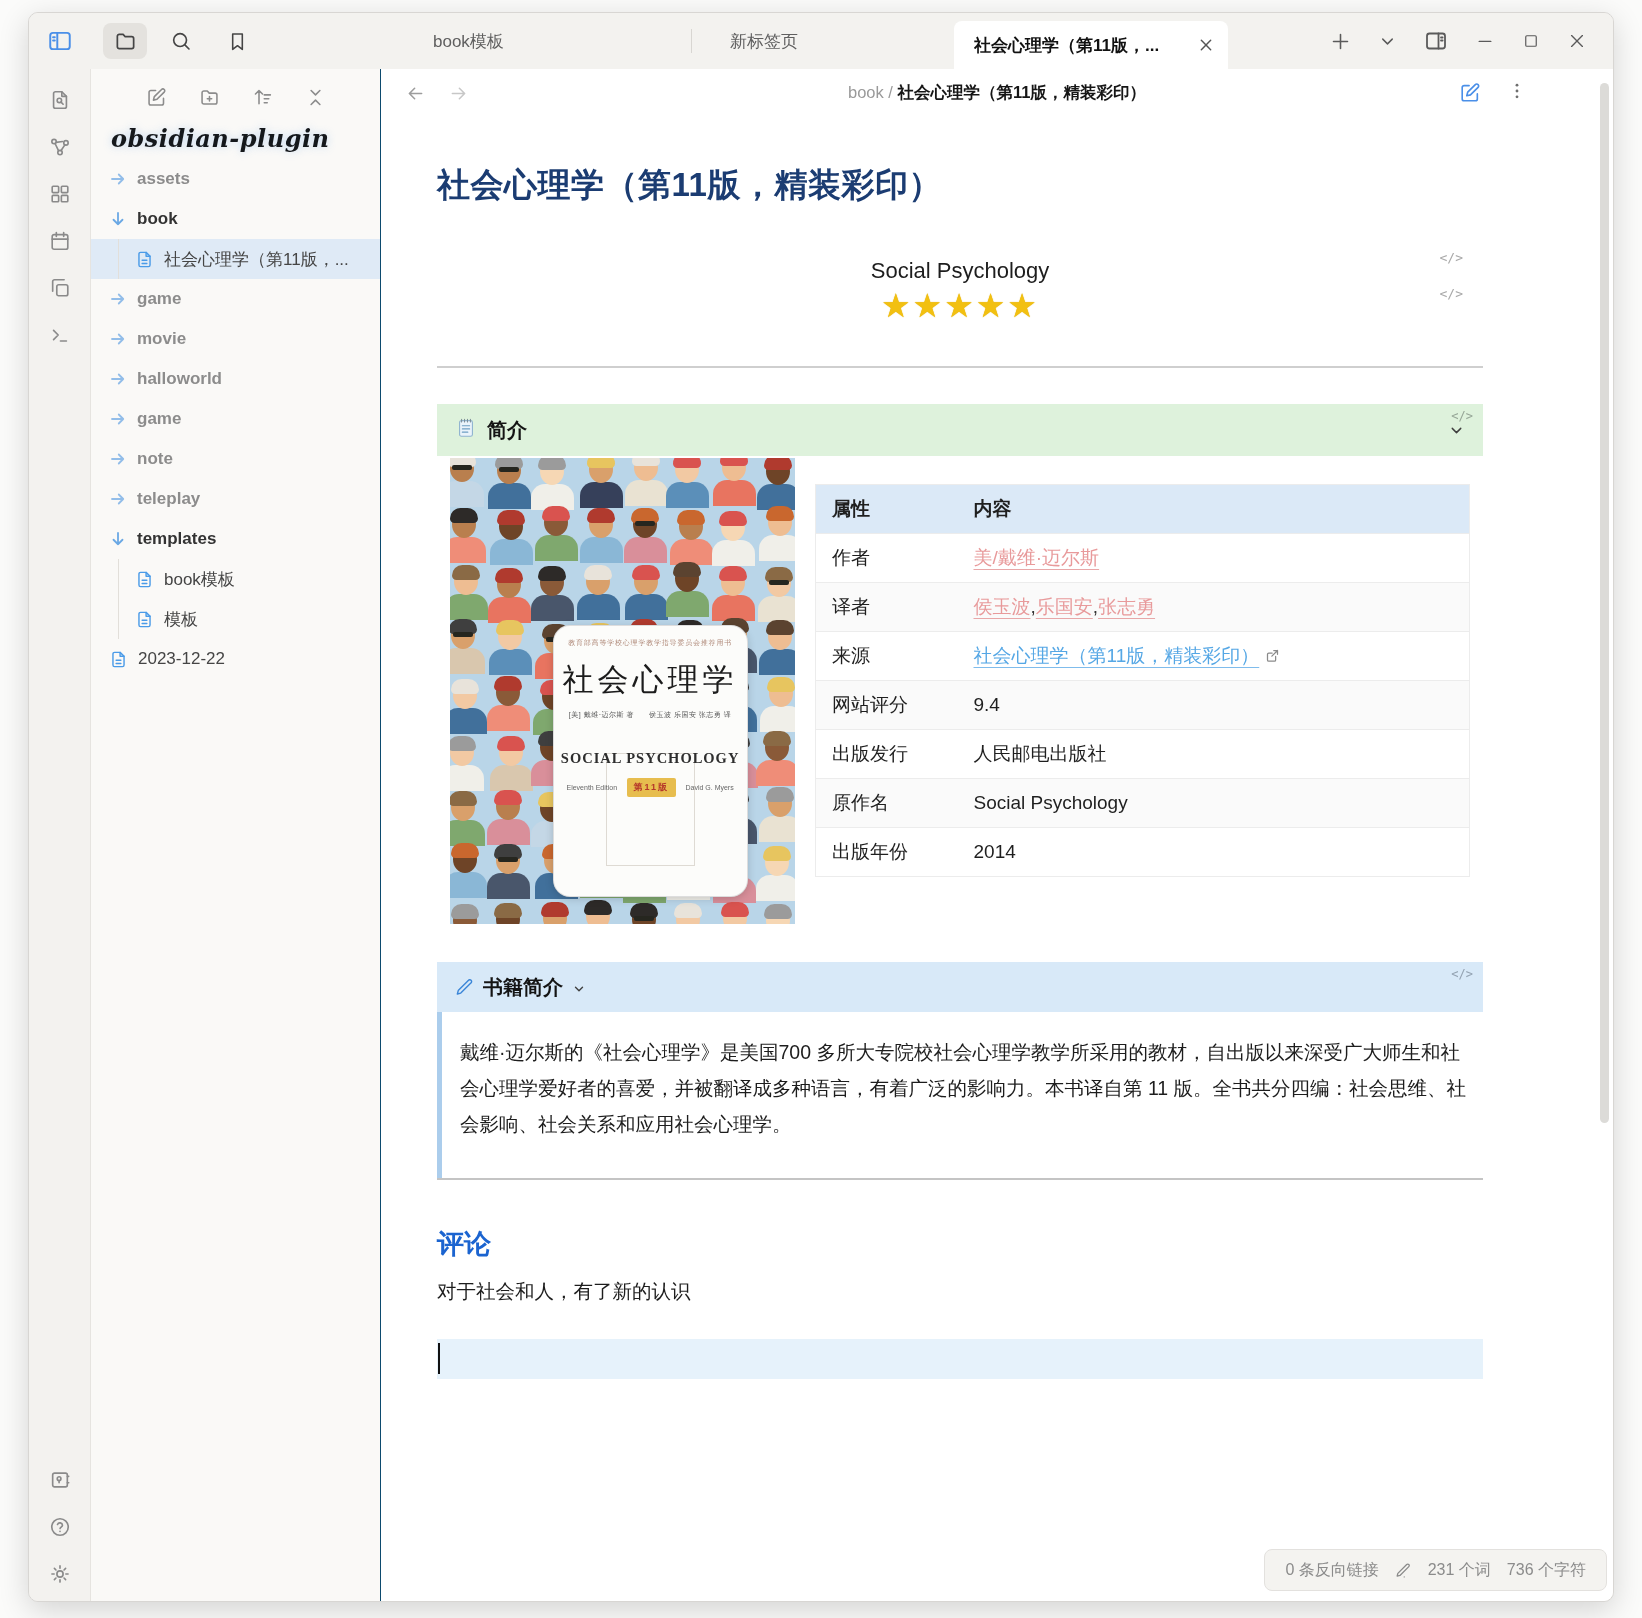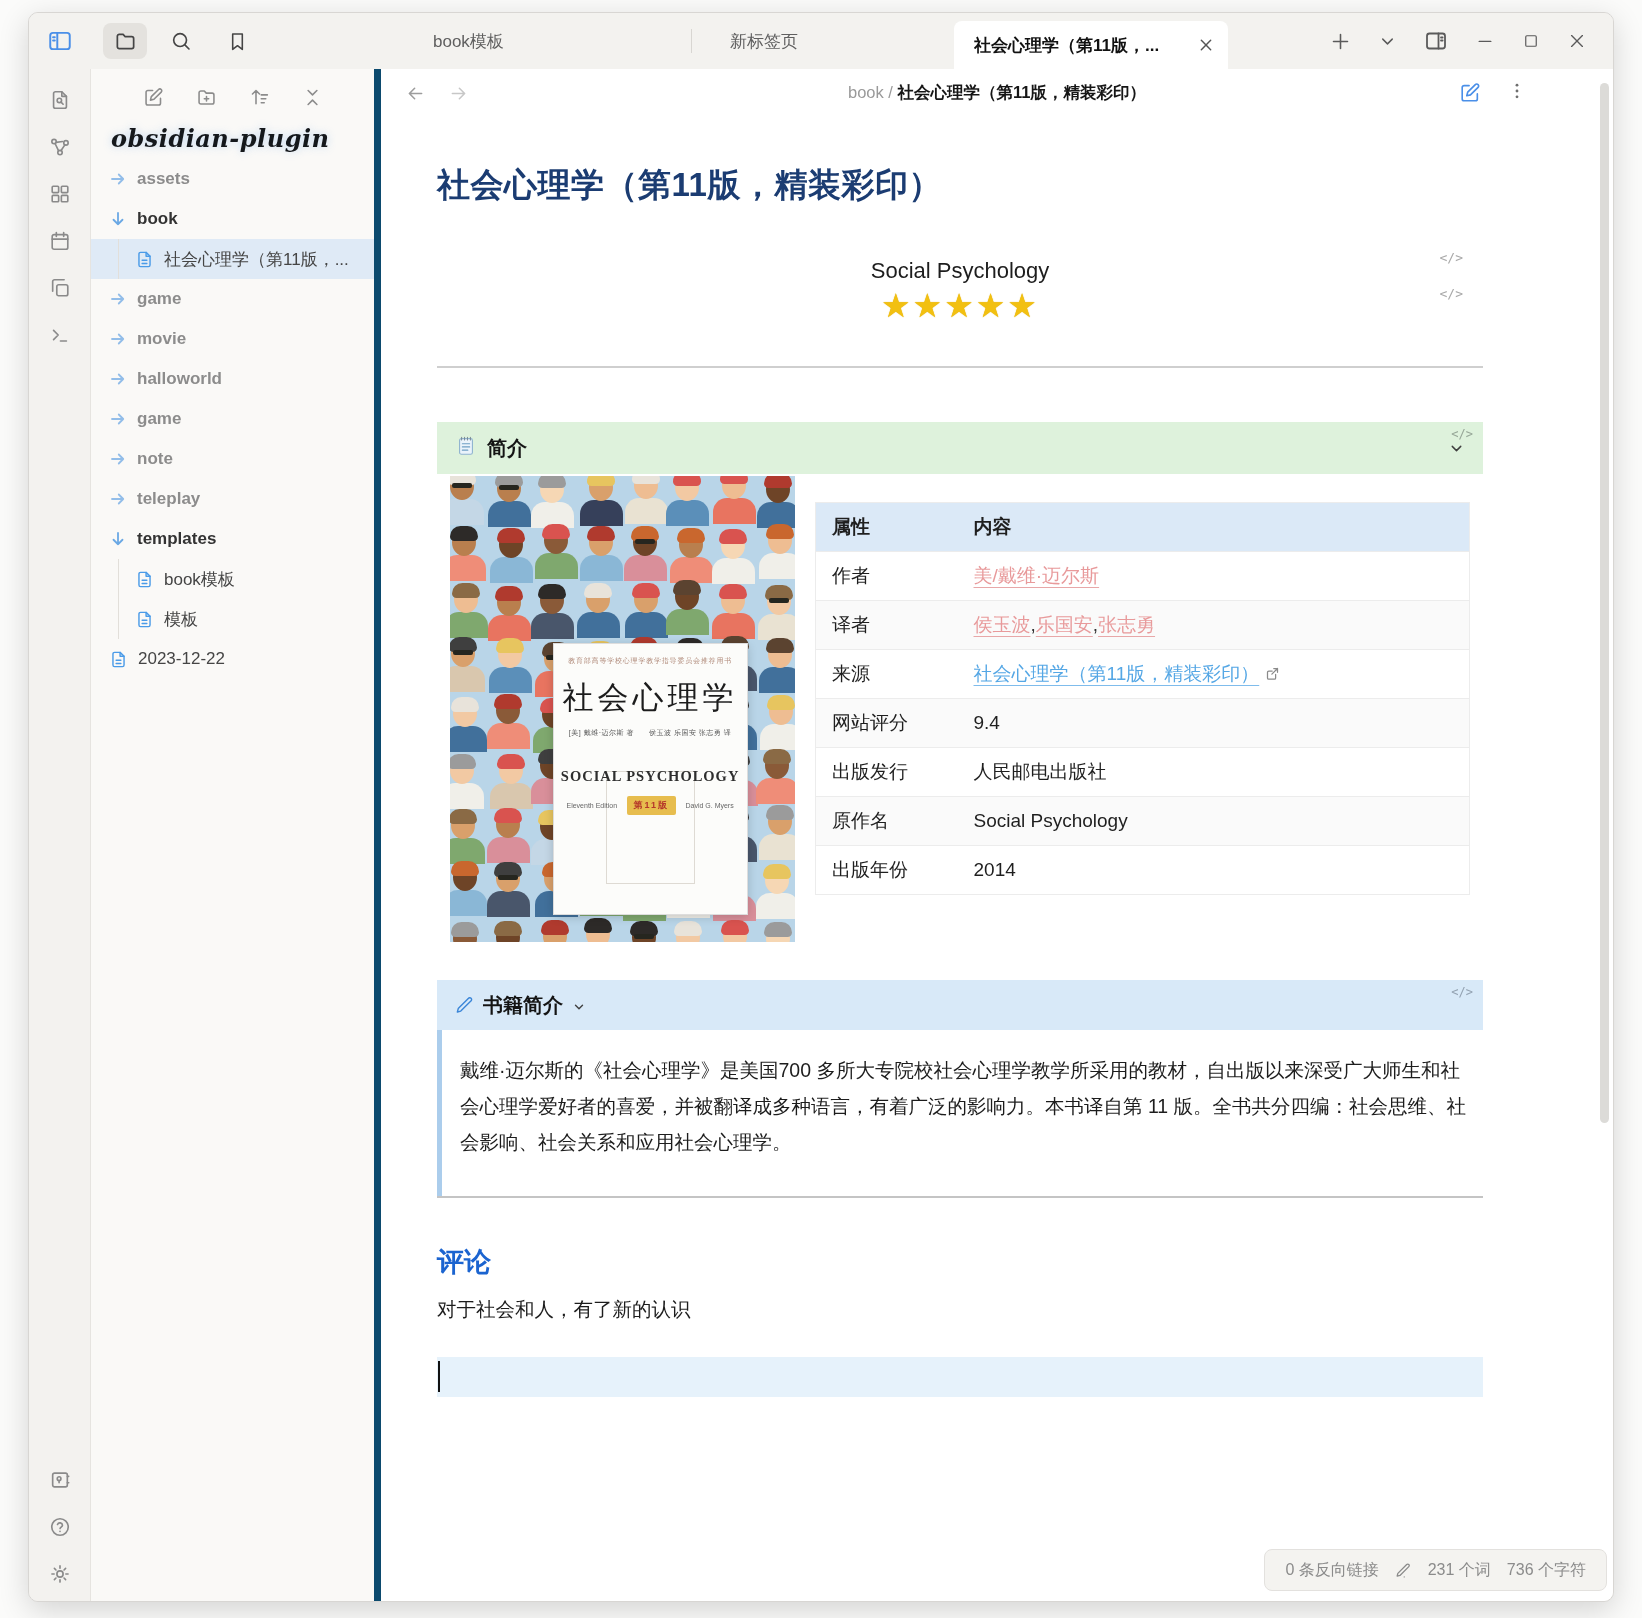--- a/index.html
+++ b/index.html
@@ -25,21 +25,21 @@
   .tab.active .tab-label { overflow:hidden; white-space:nowrap; max-width:200px; }
   .tab-close { color:#555; display:flex; }
   .tb-right { flex:none; display:flex; align-items:center; gap:27px; padding:0 26px 0 16px; color:#5a5a5a; }
 
   
   .workspace { flex:1; display:flex; min-height:0; }
   .ribbon { width:62px; flex:none; background:#f3f2ef; border-right:1px solid #e6e4e0;
             display:flex; flex-direction:column; align-items:center; padding:20px 0 16px; gap:25px; color:#8a8a8a; }
   .ribbon .spacer { flex:1; }
 
-  .explorer { width:290px; flex:none; background:#faf9f7; border-right:7px solid #0c4a6e; padding-top:12px; overflow:hidden; }
+  .explorer { width:290px; flex:none; background:#faf9f7; border-right:1px solid #0c4a6e; padding-top:12px; overflow:hidden; }
   .explorer-actions { display:flex; justify-content:center; gap:32px; color:#8c8c8c; padding:6px 0 4px; }
   .vault-title { margin:12px 0 6px; padding-left:20px; font-family:"DejaVu Serif","Liberation Serif",serif;
                  font-style:italic; font-weight:700; font-size:24px; color:#15181c; letter-spacing:.5px;
                  text-shadow:0 0 8px rgba(125,175,235,.45); }
   .tree { margin-top:6px; }
   .tree-item { display:flex; align-items:center; gap:10px; height:40px; padding-left:18px; font-size:17px; }
   .tree-item.depth1 { padding-left:44px; position:relative; }
   .tree-item.depth1::before { content:''; position:absolute; left:27px; top:0; bottom:0; width:1px; background:#e2dfda; }
   .tree-item.selected { background:#dfeaf6; }
   .t-label.folder { font-weight:700; color:#8c8c8c; }
@@ -62,41 +62,41 @@
   h1.inline-title { margin-top:46px; font-size:33px; font-weight:700; color:#1b3c72; letter-spacing:.5px; }
   .center-embed { margin-top:50px; text-align:center; position:relative; }
   .center-embed .sub { font-size:22px; color:#1d1d1d; }
   .stars { margin-top:5px; font-size:33px; color:#f2c011; letter-spacing:2px; line-height:1;
            text-shadow:0 0 1px #d9a400; }
   .code-chip { position:absolute; right:20px; font-family:"DejaVu Sans Mono","Liberation Mono",monospace;
                font-size:13px; color:#a8a8a8; }
   .code-chip.c1 { top:-8px; } .code-chip.c2 { top:28px; }
   hr.rule { margin-top:44px; border:none; border-top:2px solid #cfcfcf; }
 
-  .section.green { margin-top:54px; }
+  .section.green { margin-top:36px; }
   .sec-header { position:relative; display:flex; align-items:center; gap:10px; padding:0 18px; height:52px; }
   .green .sec-header { background:#def2dc; }
   .sec-title { font-size:20px; font-weight:700; color:#141414; }
   .hdr-spacer { flex:1; }
   .chev { color:#3f3f3f; display:flex; }
   .code-corner { position:absolute; top:5px; right:10px; font-family:"DejaVu Sans Mono","Liberation Mono",monospace;
                  font-size:12px; color:#96a697; }
   .blue .code-corner { color:#93a2b1; }
 
   .intro-body { display:flex; gap:20px; padding:2px 13px 0; }
   .cover { width:345px; height:466px; flex:none; position:relative; overflow:hidden; background:#b9d5e8; }
   .crowd { position:absolute; left:-8px; top:-8px; width:361px; height:482px; display:flex; flex-wrap:wrap; align-content:flex-start; }
   .person { width:45px; height:56px; position:relative; flex:none; }
   .shoulders { position:absolute; bottom:-2px; left:1px; right:1px; height:26px; border-radius:14px 14px 0 0; }
   .head { position:absolute; top:6px; left:10px; width:24px; height:27px; border-radius:50%; }
   .hair { position:absolute; top:-3px; left:-2px; width:28px; height:15px; border-radius:14px 14px 6px 6px; }
   .shades { position:absolute; top:10px; left:2px; right:2px; height:5px; background:#26261f; border-radius:2px; }
   .cover-panel { position:absolute; left:30%; top:36%; width:56%; height:58%; background:#fcfcfa; z-index:2;
                  box-shadow:0 0 0 1px #ddd, 0 2px 10px rgba(0,0,0,.2); padding:12px 8px 8px;
-                 display:flex; flex-direction:column; align-items:center; text-align:center; }
+                 display:flex; flex-direction:column; align-items:center; text-align:center;border-radius:16px; }
   .cv-frame { position:absolute; left:27%; right:27%; top:47%; bottom:11%; border:1.5px solid #d8d4cb; z-index:0; opacity:.85; }
   .cover-panel > div { z-index:1; }
   .cv-rec { font-size:7px; color:#b08a7a; letter-spacing:.8px; white-space:nowrap; }
   .cv-title { margin-top:11px; font-size:31px; color:#1c1c1c; letter-spacing:4px; white-space:nowrap; }
   .cv-authors { margin-top:9px; font-size:7px; color:#555; white-space:nowrap; letter-spacing:.5px; }
   .cv-en { margin-top:30px; font-family:"Liberation Serif","DejaVu Serif",serif; font-size:14.5px; letter-spacing:1px;
            color:#2e2e2e; font-weight:600; white-space:nowrap; }
   .cv-bottom { margin-top:11px; width:100%; display:flex; align-items:center; justify-content:space-between; padding:0 5px; }
   .cv-ed,.cv-au { font-size:7px; color:#666; }
   .cv-badge { background:#e7bd4e; color:#b5362a; font-size:9px; font-weight:700; padding:3px 7px; border-radius:2px; letter-spacing:2px; }

